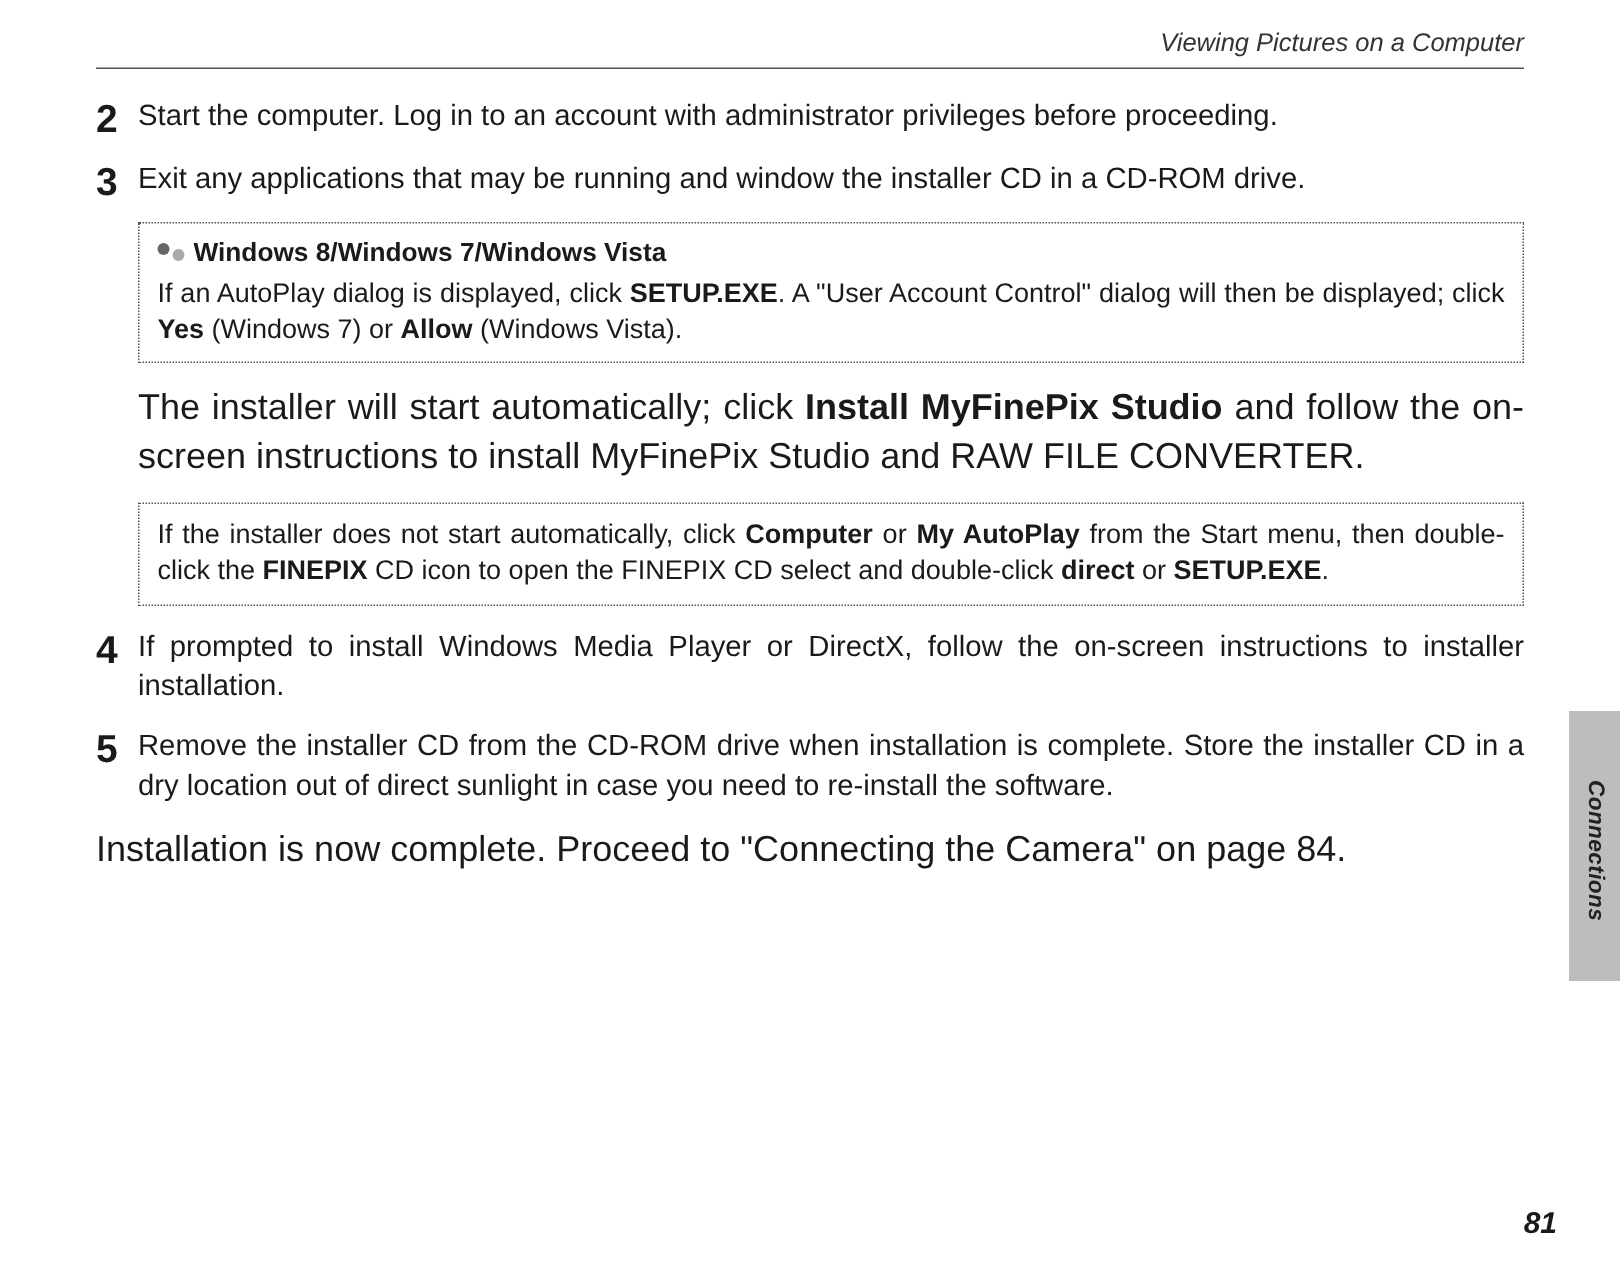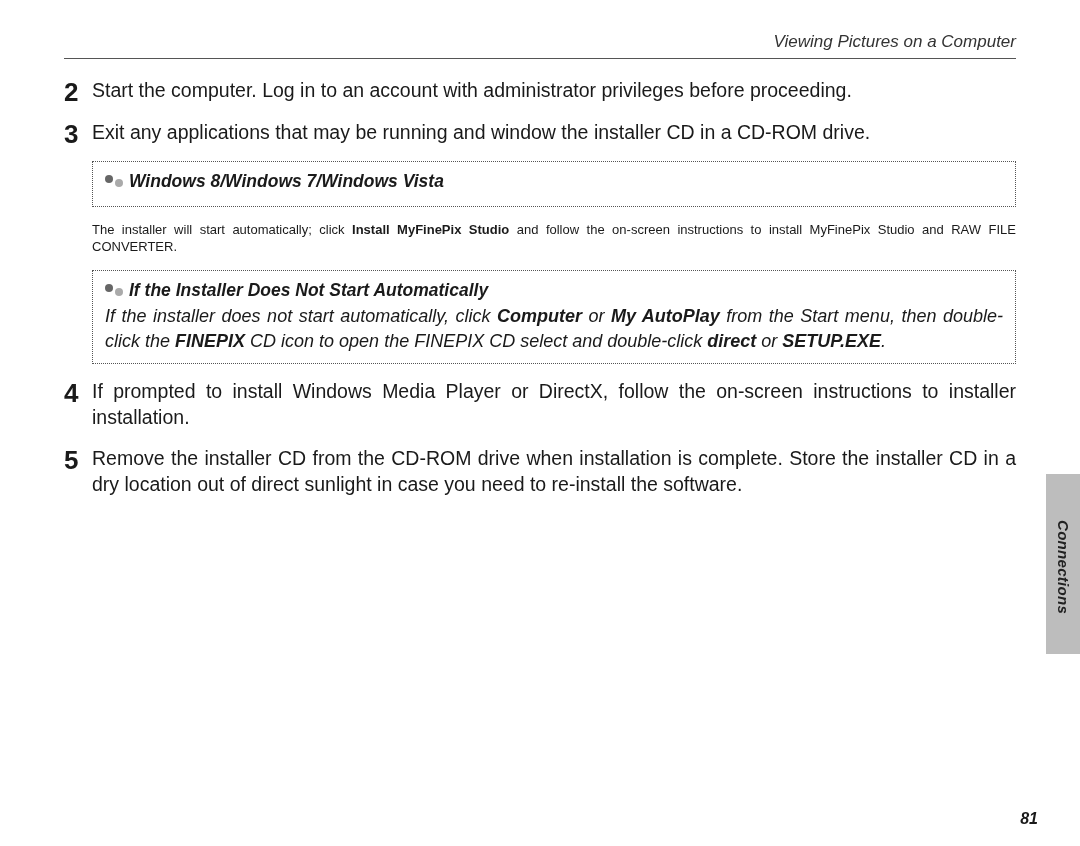--- a/index.html
+++ b/index.html
@@ -7,21 +7,21 @@
     padding: 0;
     background: #fff;
     font-family: "Segoe UI", "Myriad Pro", "Helvetica Neue", Arial, sans-serif;
     color: #1a1a1a;
     width: 1080px;
     height: 846px;
     position: relative;
   }
   .page {
     box-sizing: border-box;
-    padding: 32px 64px 0 64px;
+    padding: 19px 64px 0 64px;
     width: 100%;
     position: relative;
   }
   .running-head {
     text-align: right;
     font-style: italic;
     font-size: 17px;
     color: #333;
     padding-bottom: 6px;
     border-bottom: 1px solid #555;
@@ -47,21 +47,20 @@
   .step .txt {
     flex: 1;
   }
   .box {
     border: 1px dotted #555;
     margin: 6px 0 14px 28px;
     padding: 8px 12px 10px 12px;
     font-size: 18px;
     line-height: 1.35;
     text-align: justify;
-    font-style: italic;
   }
   .box-title {
     font-weight: 700;
     font-family: "Segoe UI Semibold", "Arial Narrow", Arial, sans-serif;
     font-stretch: condensed;
     font-size: 17.5px;
     display: flex;
     align-items: center;
     gap: 4px;
     margin-bottom: 2px;
@@ -82,21 +81,21 @@
   }
   .tip-icon::after {
     content: "";
     position: absolute;
     left: 10px; top: 4px;
     width: 8px; height: 8px;
     border-radius: 50%;
     background: #aaa;
   }
   .para {
-    font-size: 13px;
+    font-size: 24px;
     line-height: 1.35;
     margin: 0 0 14px 28px;
     text-align: justify;
   }
   .para.no-indent {
     margin-left: 0;
     margin-top: 4px;
   }
   b { font-weight: 700; }
   .side-tab {
@@ -117,21 +116,21 @@
     color: #222;
     writing-mode: vertical-rl;
     letter-spacing: 0.3px;
   }
   .page-num {
     position: absolute;
     right: 42px;
     bottom: 18px;
     font-style: italic;
     font-weight: 700;
-    font-size: 16px;
+    font-size: 20px;
   }
 </style>
 </head>
 <body>
 
 <div class="page">
 
   <div class="running-head">Viewing Pictures on a Computer</div>
 
   <div class="step">
@@ -142,44 +141,44 @@
   <div class="step">
     <div class="num">3</div>
     <div class="txt">Exit any applications that may be running and window the installer CD in a CD-ROM drive.</div>
   </div>
 
   <div class="box">
     <div class="box-title">
       <span class="tip-icon"></span>
       <span>Windows 8/Windows 7/Windows Vista</span>
     </div>
+    <div>
+      <span>If an AutoPlay dialog is displayed, click </span><b>SETUP.EXE</b><span>.  A "User Account Control" dialog will then be displayed; click </span><b>Yes</b><span> (Windows 7) or </span><b>Allow</b><span> (Windows Vista).</span>
+    </div>
   </div>
 
   <div class="para">
     <span>The installer will start automatically; click </span><b>Install MyFinePix Studio</b><span> and follow the on-screen instructions to install MyFinePix Studio and RAW FILE CONVERTER.</span>
   </div>
 
   <div class="box">
-    <div class="box-title">
-      <span class="tip-icon"></span>
-      <span>If the Installer Does Not Start Automatically</span>
-    </div>
     <div>
       <span>If the installer does not start automatically, click </span><b>Computer</b><span> or </span><b>My AutoPlay</b><span> from the Start menu, then double-click the </span><b>FINEPIX</b><span> CD icon to open the FINEPIX CD select and double-click </span><b>direct</b><span> or </span><b>SETUP.EXE</b><span>.</span>
     </div>
   </div>
 
   <div class="step">
     <div class="num">4</div>
     <div class="txt">If prompted to install Windows Media Player or DirectX, follow the on-screen instructions to installer installation.</div>
   </div>
 
   <div class="step">
     <div class="num">5</div>
     <div class="txt">Remove the installer CD from the CD-ROM drive when installation is complete.  Store the installer CD in a dry location out of direct sunlight in case you need to re-install the software.</div>
   </div>
 
+  <div class="para no-indent">Installation is now complete.  Proceed to "Connecting the Camera" on page 84.</div>
 
 </div>
 
 <div class="side-tab"></div>
 <div class="side-label">Connections</div>
 <div class="page-num">81</div>
 
 </body></html>

